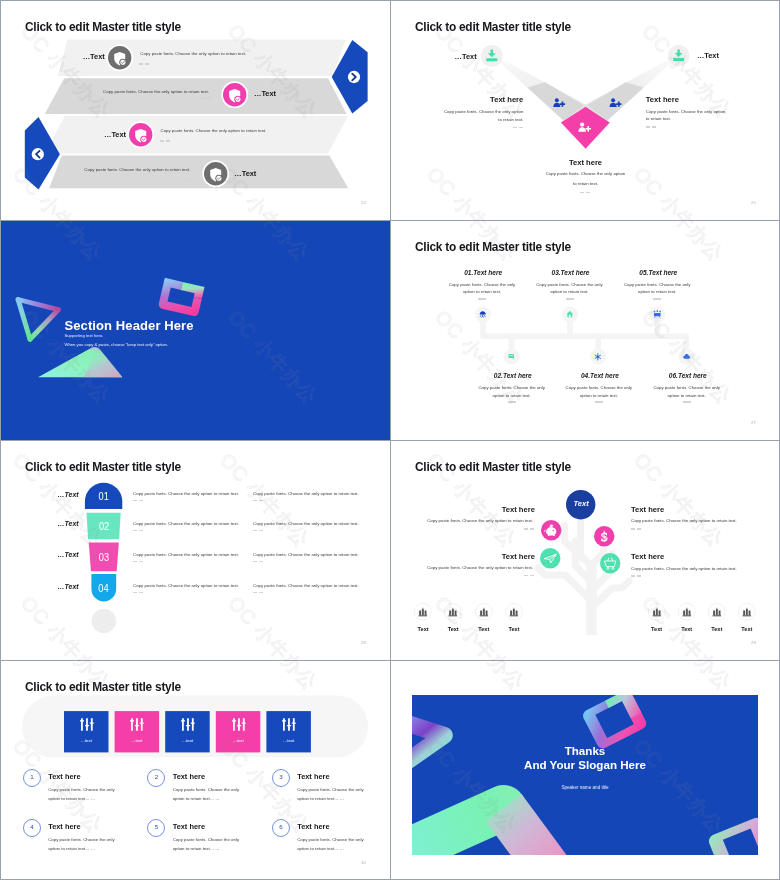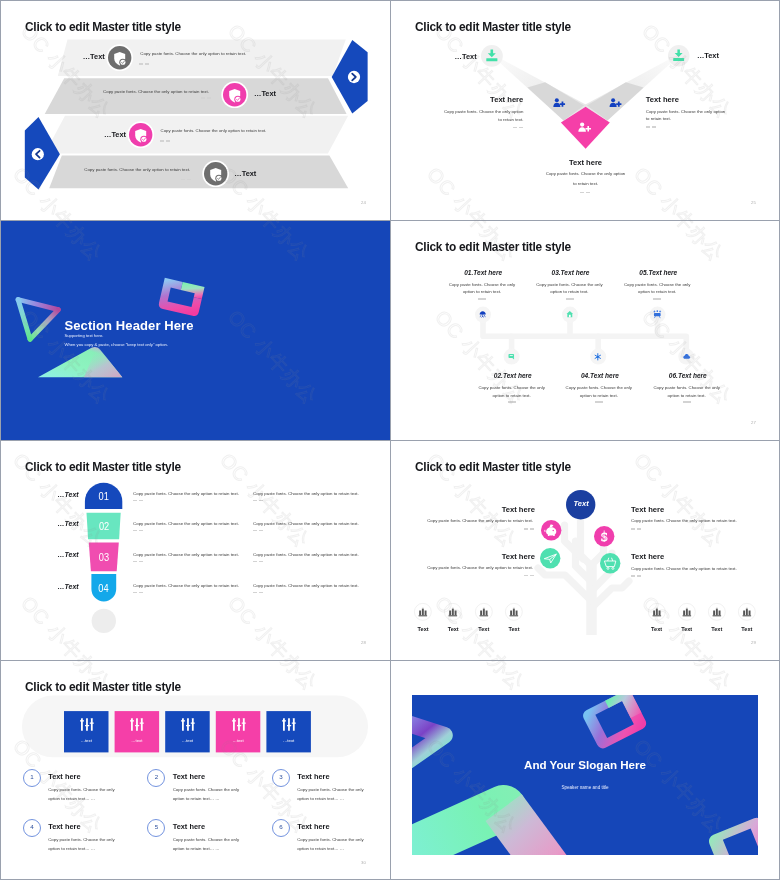--- a/index.html
+++ b/index.html
@@ -661,20 +661,21 @@
       <g transform="translate(202.6,24.5) rotate(-27)">
         <path d="M-21,-21 H21 A6,6 0 0 1 27,-15 V15 A6,6 0 0 1 21,21 H-21 A6,6 0 0 1 -27,15 V-15 A6,6 0 0 1 -21,-21 Z M-15,-13 V13 H15 V-13 Z" fill="url(#t-sq)" fill-rule="evenodd"></path>
         <path d="M0,-21 H21 A6,6 0 0 1 27,-15 V6 L15,6 V-13 H0 Z" fill="url(#t-sq-b)"></path>
       </g>
       <g transform="translate(330,152) rotate(-22)">
         <path d="M-22,-22 H22 A7,7 0 0 1 29,-15 V15 A7,7 0 0 1 22,22 H-22 A7,7 0 0 1 -29,15 V-15 A7,7 0 0 1 -22,-22 Z M-15,-14 V14 H15 V-14 Z" fill="url(#t-sq2)" fill-rule="evenodd"></path>
       </g>
     </g>
   </svg>
 
+  <div class="abs" style="left:21px;top:83.0px;width:346px;text-align:center;font-size:11.6px;font-weight:bold;color:#ffffff;">Thanks</div>
   <div class="abs" style="left:21px;top:96.6px;width:346px;text-align:center;font-size:11.6px;font-weight:bold;color:#ffffff;">And Your Slogan Here</div>
   <div class="abs" style="left:21px;top:124.2px;width:346px;text-align:center;font-size:4.6px;color:#e6ecff;">Speaker name and title</div>
 </div>
 
 </div>
 
 <div class="fl" style="left:0;top:0;width:780px;height:1px;"></div>
 <div class="fl" style="left:0;top:879px;width:780px;height:1px;"></div>
 <div class="fl" style="left:0;top:0;width:1px;height:880px;"></div>
 <div class="fl" style="left:779px;top:0;width:1px;height:880px;"></div>

